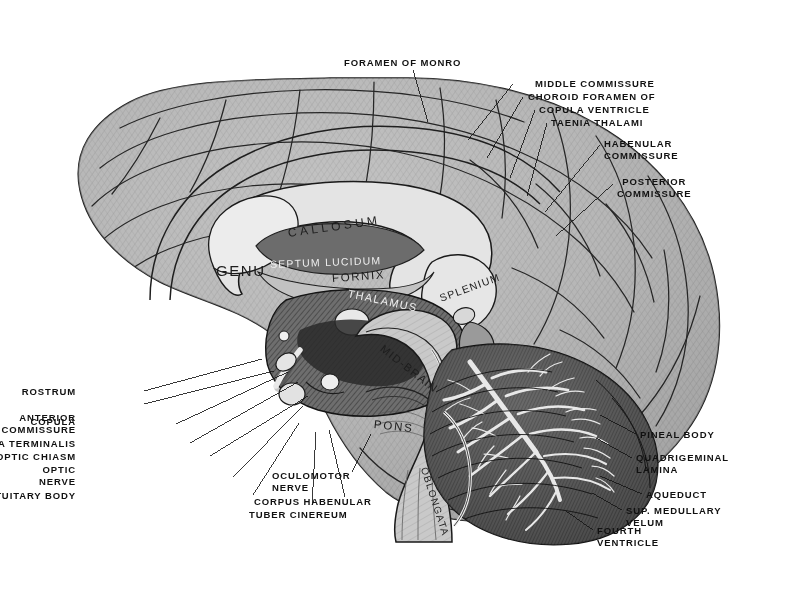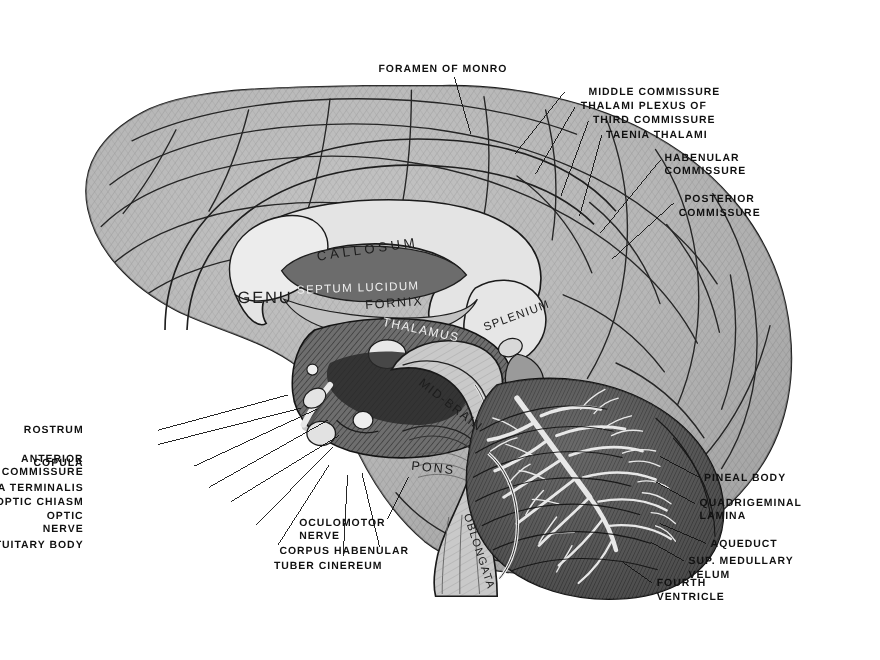--- a/index.html
+++ b/index.html
@@ -315,22 +315,22 @@
         <line x1="253" y1="495" x2="299" y2="423"></line>
         <line x1="352" y1="472" x2="371" y2="434"></line>
         <line x1="345" y1="497" x2="329" y2="430"></line>
         <line x1="312" y1="505" x2="316" y2="432"></line>
       </g>
   </svg>
 
   <div id="callouts">
       <div class="lbl l" style="left: 344px; top: 57px;">FORAMEN OF MONRO</div>
       <div class="lbl l" style="left: 518px; top: 78px; padding-left: 17px;">MIDDLE COMMISSURE</div>
-      <div class="lbl l" style="left: 528px; top: 91px;">THALAMI PLEXUS OF</div>
-      <div class="lbl l" style="left: 539px; top: 104px;">THIRD COMMISSURE</div>
+      <div class="lbl l" style="left: 528px; top: 91px;">CHOROID FORAMEN OF</div>
+      <div class="lbl l" style="left: 539px; top: 104px;">COPULA VENTRICLE</div>
       <div class="lbl l" style="left: 551px; top: 117px;">TAENIA THALAMI</div>
       <div class="lbl l" style="left: 604px; top: 138px;">HABENULAR
 COMMISSURE</div>
       <div class="lbl l" style="left: 617px; top: 176px; text-align: center;">POSTERIOR
 COMMISSURE</div>
       <div class="lbl l" style="left: 640px; top: 429px;">PINEAL BODY</div>
       <div class="lbl l" style="left: 636px; top: 452px;">QUADRIGEMINAL
 LAMINA</div>
       <div class="lbl l" style="left: 646px; top: 489px;">AQUEDUCT</div>
       <div class="lbl l" style="left: 626px; top: 505px;">SUP. MEDULLARY

